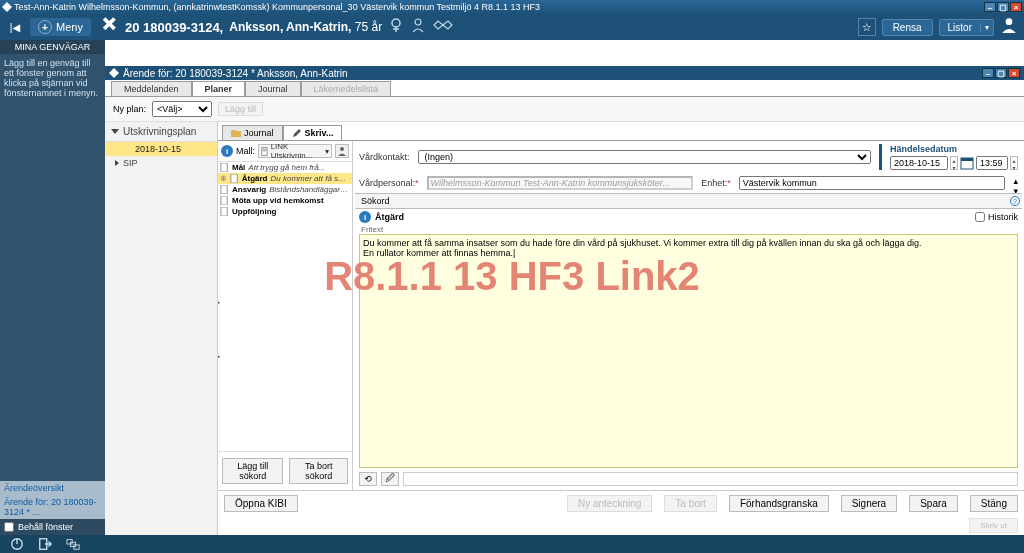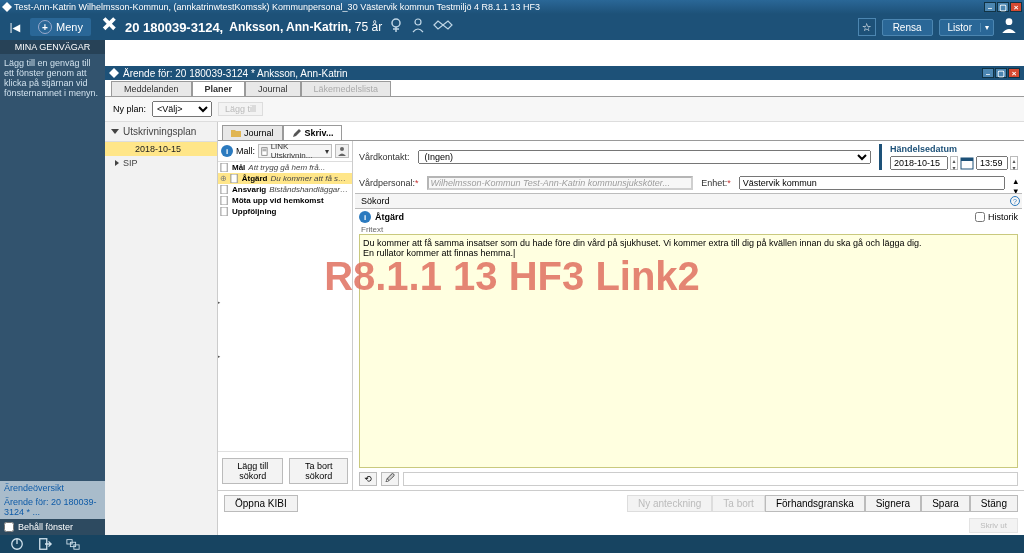--- a/index.html
+++ b/index.html
@@ -157,21 +157,21 @@
   .under-note{display:flex;align-items:center;gap:4px;padding:2px 6px 4px 6px;}
   .un-btn{width:18px;height:14px;border:1px solid #bbb;background:#f3f3f3;display:flex;align-items:center;justify-content:center;font-size:9px;}
   .un-spacer{flex:1;height:14px;border:1px solid #ccc;background:#fff;}
 
   .goal-btns{display:flex;gap:6px;padding:6px 4px;border-top:1px solid #e0e0e0;background:#fff;}
   .goal-btns button{font-size:9px;padding:2px 6px;border:1px solid #bbb;background:#f3f3f3;}
 
   
   .footer{border-top:1px solid #ccc;background:#fff;display:flex;align-items:center;padding:4px 6px;gap:6px;}
   .footer-left{font-size:9px;}
-  .footer-right{margin-left:auto;display:flex;gap:0;align-items:center;}
+  .footer-right{margin-left:auto;display:flex;gap:12px;align-items:center;}
   .fbtn{font-size:10px;padding:2px 10px;border:1px solid #bbb;background:#f3f3f3;}
   .fbtn.dis{color:#bbb;border-color:#ddd;}
   .fbtn.below{font-size:8px;color:#bbb;border-color:#e3e3e3;margin-left:auto;margin-top:2px;}
 
   
   .sysbar{height:18px;background:var(--darker-blue);display:flex;align-items:center;gap:10px;padding:0 8px;}
   .sys-icon{width:18px;height:14px;display:flex;align-items:center;justify-content:center;color:#d0e1ec;fill:#d0e1ec;}
   .sys-icon svg{width:16px;height:14px;fill:#d0e1ec;stroke:#d0e1ec;}
 
   input,select,textarea{font-family:Arial;}

